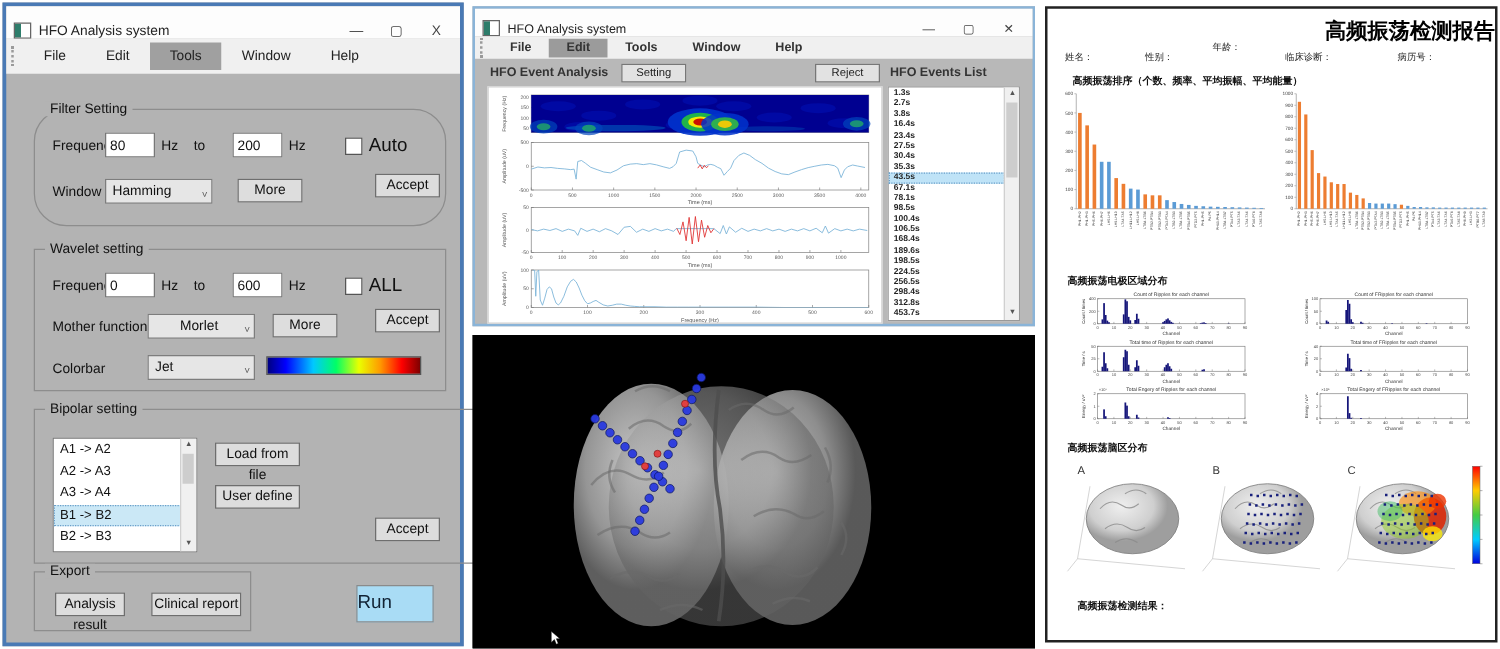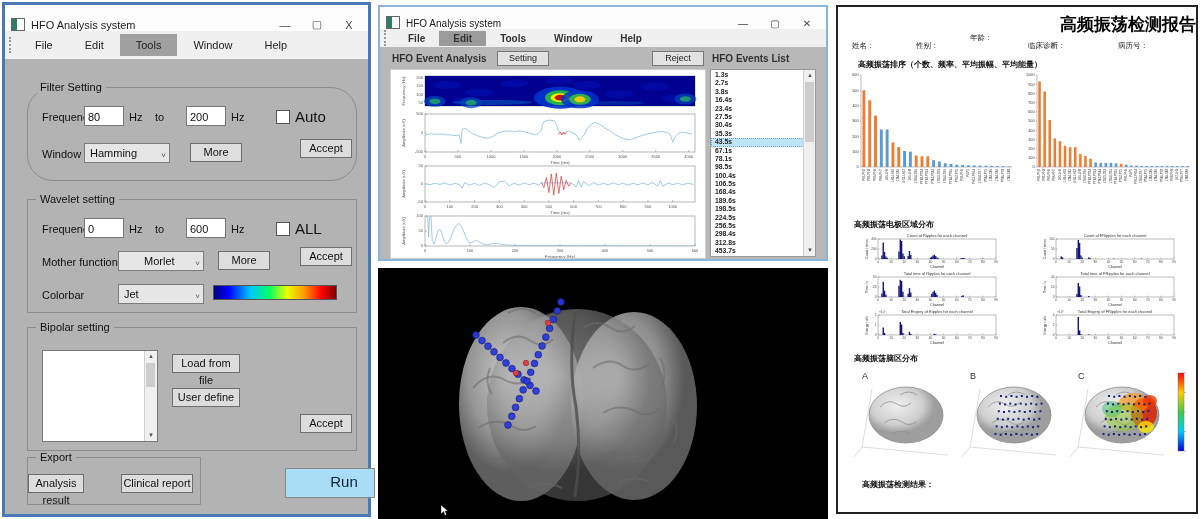--- a/index.html
+++ b/index.html
@@ -35,21 +35,21 @@
   .listbox{position:absolute;background:#fff;border:1px solid #777;box-sizing:border-box;}
   .listbox .items{position:absolute;left:0;top:0;right:12px;bottom:0;overflow:hidden;}
   .listbox .item{height:17.5px;line-height:17.5px;padding-left:5px;font-size:10.5px;color:#111;}
   .listbox .item.selected{background:#cbe8f6;outline:1px dotted #6b9fc9;outline-offset:-1px;}
   .vscroll{position:absolute;top:0;right:0;bottom:0;width:12px;background:#f0f0f0;border-left:1px solid #d0d0d0;}
   .vscroll .arr{position:absolute;left:0;width:12px;height:11px;font-size:6px;color:#555;text-align:center;line-height:11px;}
   .vscroll .thumb{position:absolute;left:1px;width:9px;background:#cdcdcd;}
   .jetbar{position:absolute;height:13px;border:1px solid #555;
     background:linear-gradient(90deg,#00007f,#0000ff 12%,#00c8ff 30%,#00ff66 45%,#eaff00 60%,#ff9900 74%,#ff0000 88%,#7f0000);}
   #run-button{position:absolute;background:#a9dcf5;border:1px solid #8a8a8a;font-size:15px;color:#123;
-              text-align:center;line-height:26px;padding-left:28px;}
+              text-align:left;line-height:26px;}
   
   #mid-window{position:absolute;left:378px;top:5px;width:450px;height:256px;border:2px solid #8ab4d8;
               background:#b8b8b8;box-sizing:border-box;}
   #mid-window .titlebar{height:22px;font-size:10px;}
   #mid-window .menubar{height:18px;font-size:10px;}
   #mid-window .menu-item{padding:2px 14px;font-weight:700;color:#333;}
   #mid-window .menu-item.active{background:#9b9b9b;}
   .toolbar-label{position:absolute;font-size:10px;font-weight:700;color:#333;}
   .mini-btn{position:absolute;height:15px;background:#e2e2e2;border:1px solid #777;font-size:9px;
             text-align:center;line-height:13px;color:#222;box-sizing:border-box;}
@@ -132,37 +132,44 @@
       <span class="btn" style="left:190px;top:51px;width:52px;">More</span>
       <span class="btn" style="left:272px;top:47px;width:52px;">Accept</span>
       <span class="lbl" style="left:14px;top:89px;">Colorbar</span>
       <span class="sel" style="left:90px;top:84px;width:86px;">
         <span>Jet</span>
         <span class="chev">˅</span>
       </span>
       <span class="jetbar" style="left:185px;top:85px;width:122px;"></span>
     </div>
 
-    <div class="groupbox" style="left:22px;top:322px;width:328px;height:122px;">
+    <div class="groupbox" style="left:22px;top:322px;width:328px;height:122px;padding-left:27px;">
       <span class="legend">Bipolar setting</span>
       <div class="listbox" style="left:14px;top:22px;width:116px;height:92px;">
+        <div class="items" id="bipolar-items">
+            <div class="item">A1 -&gt; A2</div>
+            <div class="item">A2 -&gt; A3</div>
+            <div class="item">A3 -&gt; A4</div>
+            <div class="item selected">B1 -&gt; B2</div>
+            <div class="item">B2 -&gt; B3</div>
+          </div>
         <div class="vscroll">
           <span class="arr" style="top:0;">▲</span>
           <span class="thumb" style="top:12px;height:24px;"></span>
           <span class="arr" style="bottom:0;">▼</span>
         </div>
       </div>
       <span class="btn" style="left:144px;top:26px;width:68px;">Load from file</span>
       <span class="btn" style="left:144px;top:60px;width:68px;">User define</span>
       <span class="btn" style="left:272px;top:86px;width:52px;">Accept</span>
     </div>
 
     <div class="groupbox" style="left:22px;top:452px;width:172px;height:46px;">
       <span class="legend">Export</span>
-      <span class="btn" style="left:0;top:16px;width:56px;">Analysis result</span>
+      <span class="btn" style="left:16px;top:16px;width:56px;">Analysis result</span>
       <span class="btn" style="left:93px;top:16px;width:72px;">Clinical report</span>
     </div>
     <div id="run-button" style="left:280px;top:463px;width:60px;height:28px;">Run</div>
   </div>
 
   <div id="mid-window">
     <div class="titlebar">
       <span class="title-icon"></span>
       <span class="title-text">HFO Analysis system</span>
       <span class="win-btn">—</span>

